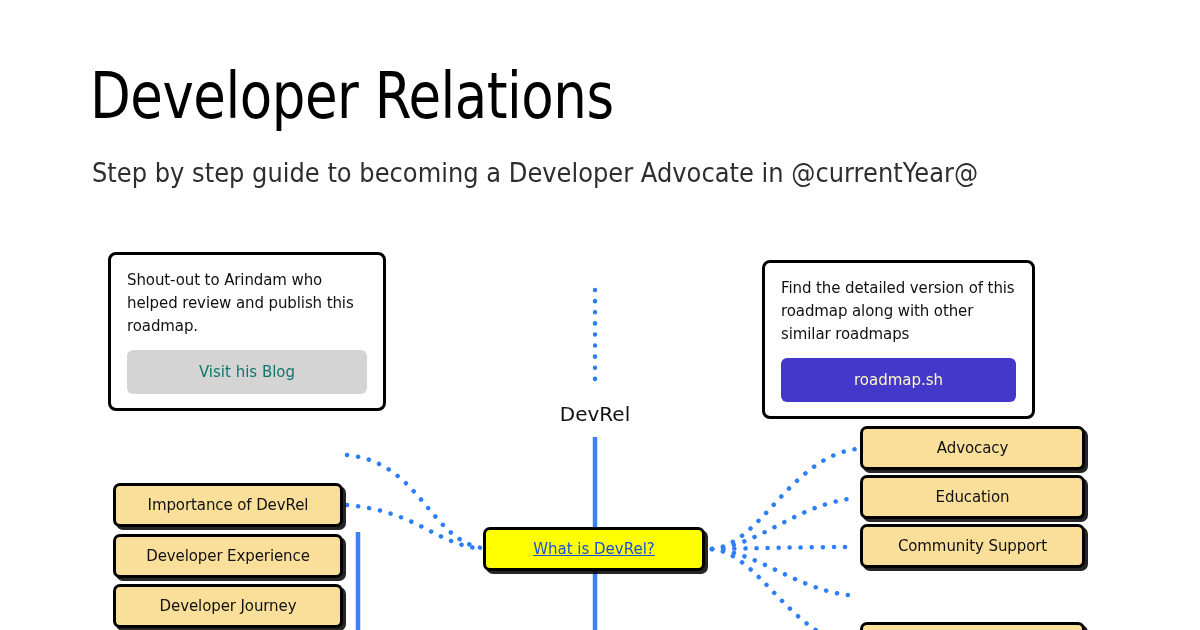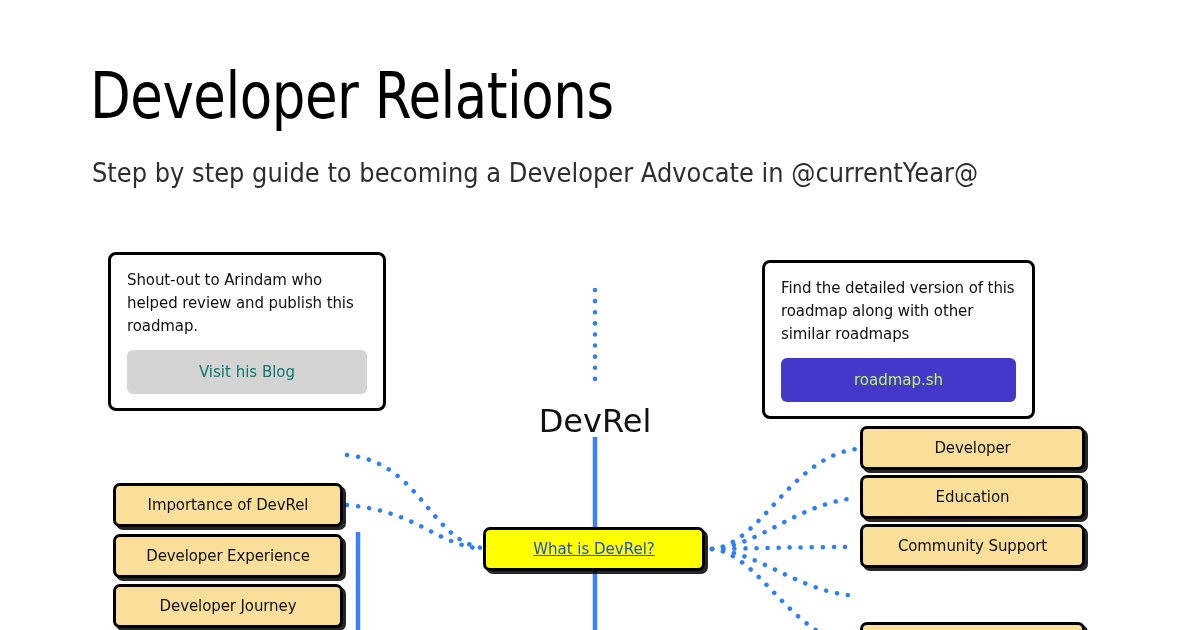--- a/index.html
+++ b/index.html
@@ -91,21 +91,21 @@
     border: none;
     border-radius: 6px;
     font-size: 15px;
     line-height: 44px;
     height: 44px;
     text-align: center;
     cursor: pointer;
     font-family: "DejaVu Sans", sans-serif;
   }
   .btn-gray { background: #d4d4d4; color: #0f766e; }
-  .btn-indigo { background: #4338ca; color: #bef264; text-align: center; }
+  .btn-indigo { background: #4338ca; color: #fef9c3; text-align: center; }
 
   #note-left  { left: 108px; top: 252px; width: 278px; }
   #note-right { left: 762px; top: 230px; width: 273px; margin-top: 30px; }
 
   
   .topic {
     position: absolute;
     background: #fadf9a;
     border: 3px solid #000000;
     border-radius: 7px;
@@ -118,21 +118,21 @@
     font-family: "DejaVu Sans", sans-serif;
     letter-spacing: -0.1px;
     cursor: pointer;
   }
   .topic-left  { left: 113px; width: 230px; height: 44px; }
   .topic-right { left: 860px; width: 225px; height: 44px; }
 
   
   .center-label {
     position: absolute;
-    font-size: 32px;
+    font-size: 20px;
     color: #111111;
     font-family: "DejaVu Sans", sans-serif;
     white-space: nowrap;
     transform: translateX(-50%);
   }
   .center-node {
     position: absolute;
     background: #ffff00;
     border: 3px solid #000000;
     border-radius: 7px;
@@ -184,18 +184,18 @@
   </div>
 
   <div class="center-label" style="left:595px; top:402px;">DevRel</div>
 
   <div class="center-node" style="left:483px; top:527px; width:222px; height:44px;">What is DevRel?</div>
 
   <div class="topic topic-left" style="top:483px;">Importance of DevRel</div>
   <div class="topic topic-left" style="top:534px;">Developer Experience</div>
   <div class="topic topic-left" style="top:584px;">Developer Journey</div>
 
-  <div class="topic topic-right" style="top:426px;">Developer</div>
+  <div class="topic topic-right" style="top:426px;">Advocacy</div>
   <div class="topic topic-right" style="top:524px;">Community Support</div>
   <div class="topic topic-right" style="top:475px;">Education</div>
   <div class="topic topic-right" style="top:622px;"></div>
 
 </div>
 
 </body></html>

